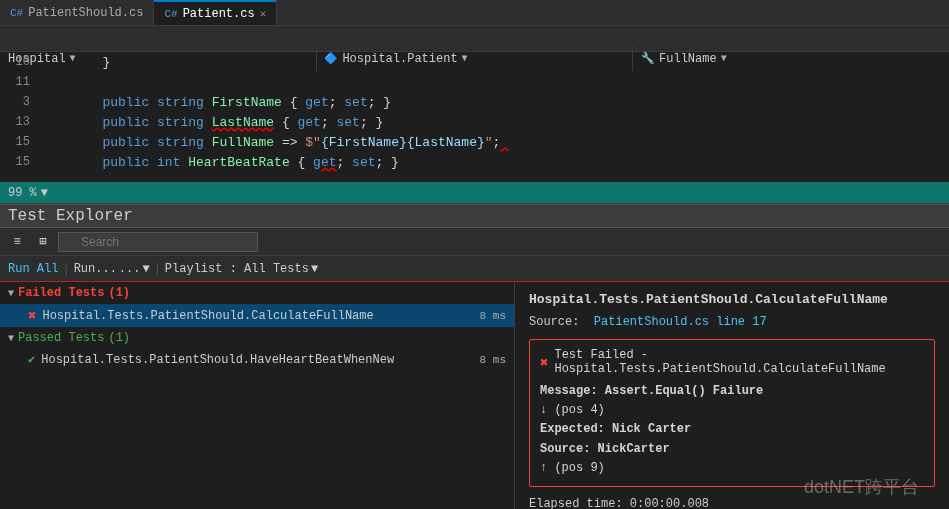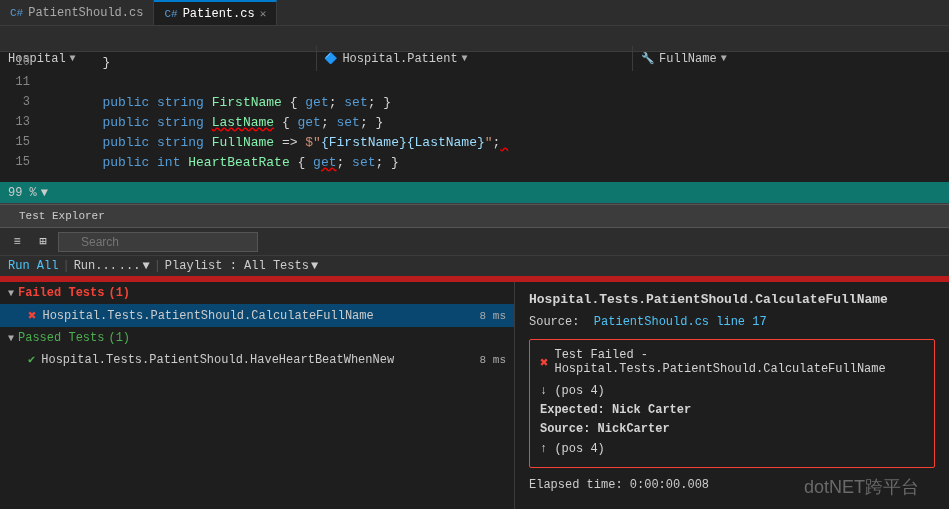--- a/index.html
+++ b/index.html
@@ -118,22 +118,22 @@
       border-bottom: 1px solid #3c3c3c;
       gap: 4px;
     }
 
     
     .test-explorer-header {
       background: #3c3c3c;
       height: 24px;
       display: flex;
       align-items: center;
-      padding: 0 19px;
-      font-size: 11px;
+      padding: 0 8px;
+      font-size: 16px;
       color: #ccc;
       border-top: 1px solid #555;
       border-bottom: 1px solid #555;
     }
 
     
     .test-toolbar {
       background: #2d2d2d;
       height: 28px;
       display: flex;
@@ -168,21 +168,21 @@
     
     .test-action-bar {
       background: #2d2d2d;
       height: 26px;
       display: flex;
       align-items: center;
       padding: 0 8px;
       gap: 4px;
       font-size: 12px;
       color: #ccc;
-      border-bottom: 6px solid #b91c1c;
+      border-bottom: 1px solid #b91c1c;
     }
     .test-action-btn {
       cursor: pointer;
       color: #4fc3f7;
       font-size: 12px;
     }
     .test-separator { color: #555; }
     .test-dropdown-btn {
       display: flex;
       align-items: center;
@@ -430,24 +430,25 @@
       <span>Source:</span>
       &nbsp;<a href="#">PatientShould.cs line 17</a>
     </div>
 
     <div class="detail-error-box">
       <div class="detail-error-title">
         <span class="fail-icon">✖</span>
         <span>Test Failed - Hospital.Tests.PatientShould.CalculateFullName</span>
       </div>
       <div class="detail-error-body">
+        <div><span class="bold">Message: Assert.Equal() Failure</span></div>
         <div>↓ (pos 4)</div>
         <div><span class="bold">Expected: Nick Carter</span></div>
         <div><span class="bold">Source:   NickCarter</span></div>
-        <div>↑ (pos 4)</div>
+        <div>↑ (pos 9)</div>
       </div>
     </div>
 
     <div class="detail-elapsed">Elapsed time: 0:00:00.008</div>
 
   </div>
 
 </div>
 
 <div class="watermark">dotNET跨平台</div>

